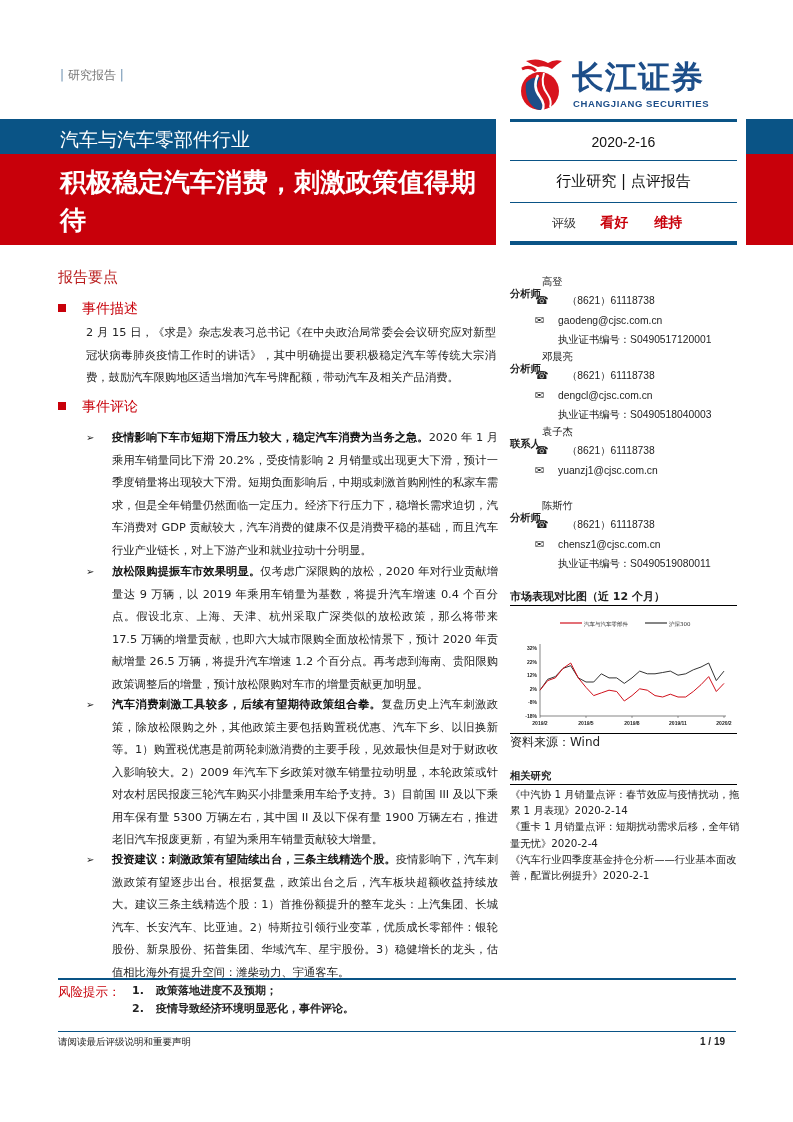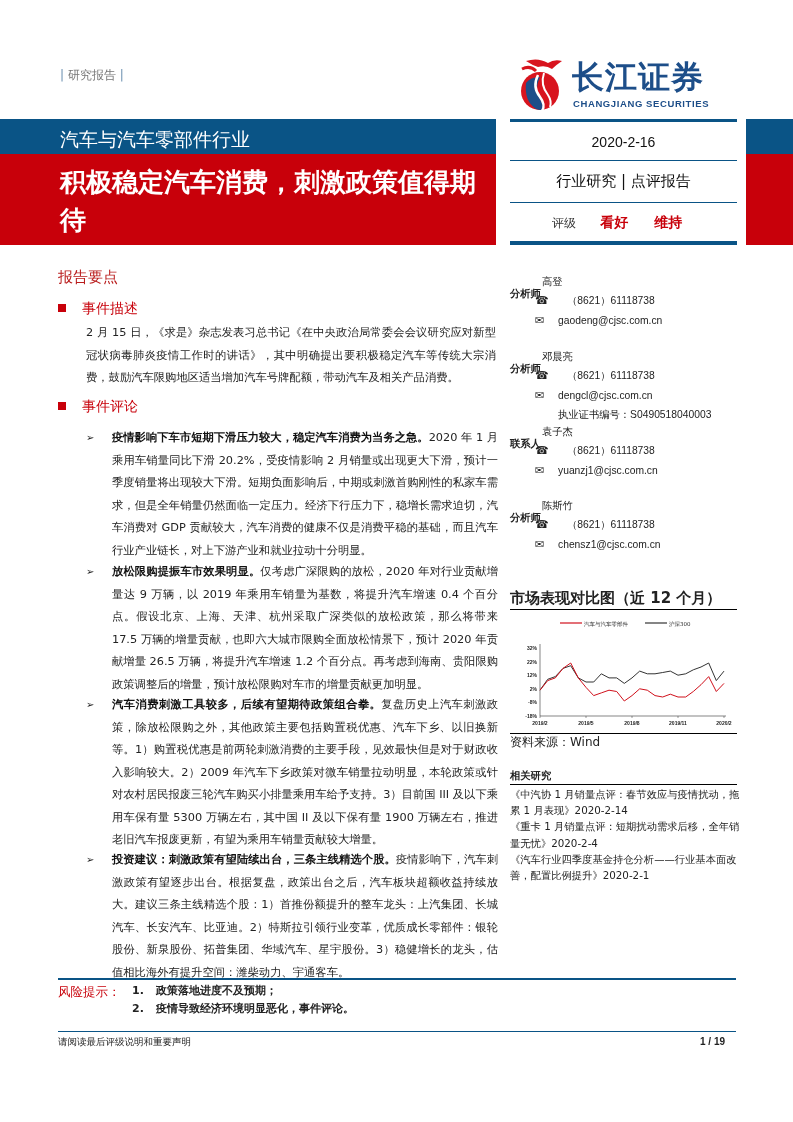--- a/index.html
+++ b/index.html
@@ -46,21 +46,21 @@
 
   
   .contact { left: 510px; width: 240px; font-size: 10.3px; line-height: 19.4px; color: #222; }
   .c-row { position: relative; height: 19.4px; }
   .c-role { position: absolute; left: 0; font-weight: bold; margin-top: 12px; }
   .c-name { position: absolute; left: 32px; font-weight: normal; }
   .c-icon { position: absolute; left: 25px; font-size: 11px; }
   .c-val { position: absolute; left: 48px; font-family: "Liberation Sans", sans-serif; }
   .c-phone { left: 57px; }
 
-  .chart-title { left: 510px; top: 589px; width: 227px; font-size: 15px; font-weight: bold; border-bottom: 1px solid #000; padding-bottom: 1px; }
+  .chart-title { left: 510px; top: 589px; width: 227px; font-size: 11px; font-weight: bold; border-bottom: 1px solid #000; padding-bottom: 1px; }
   .chart-box { left: 510px; top: 612px; width: 225px; height: 120px; }
   .source { left: 510px; top: 733px; width: 227px; font-size: 12px; border-top: 1px solid #000; padding-top: 0; }
   .related-title { left: 510px; top: 769px; width: 227px; font-size: 10.3px; font-weight: bold; border-bottom: 1px solid #000; padding-bottom: 1px; }
   .related { left: 510px; top: 786px; width: 232px; font-size: 10.3px; line-height: 16.2px; }
   .related div { text-indent: 0; }
 
   
   .risk-line { left: 58px; top: 978px; width: 678px; height: 2px; background: #0a5486; }
   .risk-label { left: 58px; top: 984px; font-size: 12.5px; color: #c8000a; }
   .risk-list { left: 132px; top: 982px; font-size: 11px; line-height: 18px; font-weight: bold; }
@@ -144,20 +144,23 @@
       <span class="c-name">高登</span>
     </div>
   <div class="c-row">
       <span class="c-icon">☎</span>
       <span class="c-val c-phone">（8621）61118738</span>
     </div>
   <div class="c-row">
       <span class="c-icon">✉</span>
       <span class="c-val">gaodeng@cjsc.com.cn</span>
     </div>
+  <div class="c-row">
+      <span class="c-val">执业证书编号：S0490517120001</span>
+    </div>
 </div>
 <div class="abs contact" style="top:347px">
   <div class="c-row">
       <span class="c-role">分析师</span>
       <span class="c-name">邓晨亮</span>
     </div>
   <div class="c-row">
       <span class="c-icon">☎</span>
       <span class="c-val c-phone">（8621）61118738</span>
     </div>
@@ -188,20 +191,23 @@
       <span class="c-role">分析师</span>
       <span class="c-name">陈斯竹</span>
     </div>
   <div class="c-row">
       <span class="c-icon">☎</span>
       <span class="c-val c-phone">（8621）61118738</span>
     </div>
   <div class="c-row">
       <span class="c-icon">✉</span>
       <span class="c-val">chensz1@cjsc.com.cn</span>
+    </div>
+  <div class="c-row">
+      <span class="c-val">执业证书编号：S0490519080011</span>
     </div>
 </div>
 
 <div class="abs chart-title">市场表现对比图（近 12 个月）</div>
 <div class="abs chart-box">
   <svg id="chart-svg" width="225" height="120" viewBox="0 0 225 120">
       <line x1="50" y1="11" x2="72" y2="11" stroke="#d0101b" stroke-width="1.2"></line>
       <text x="74" y="13.5" font-size="5.5" fill="#333" font-family="DejaVu Sans, sans-serif">汽车与汽车零部件</text>
       <line x1="135" y1="11" x2="157" y2="11" stroke="#333333" stroke-width="1.2"></line>
       <text x="159" y="13.5" font-size="5.5" fill="#333" font-family="DejaVu Sans, sans-serif">沪深300</text>

